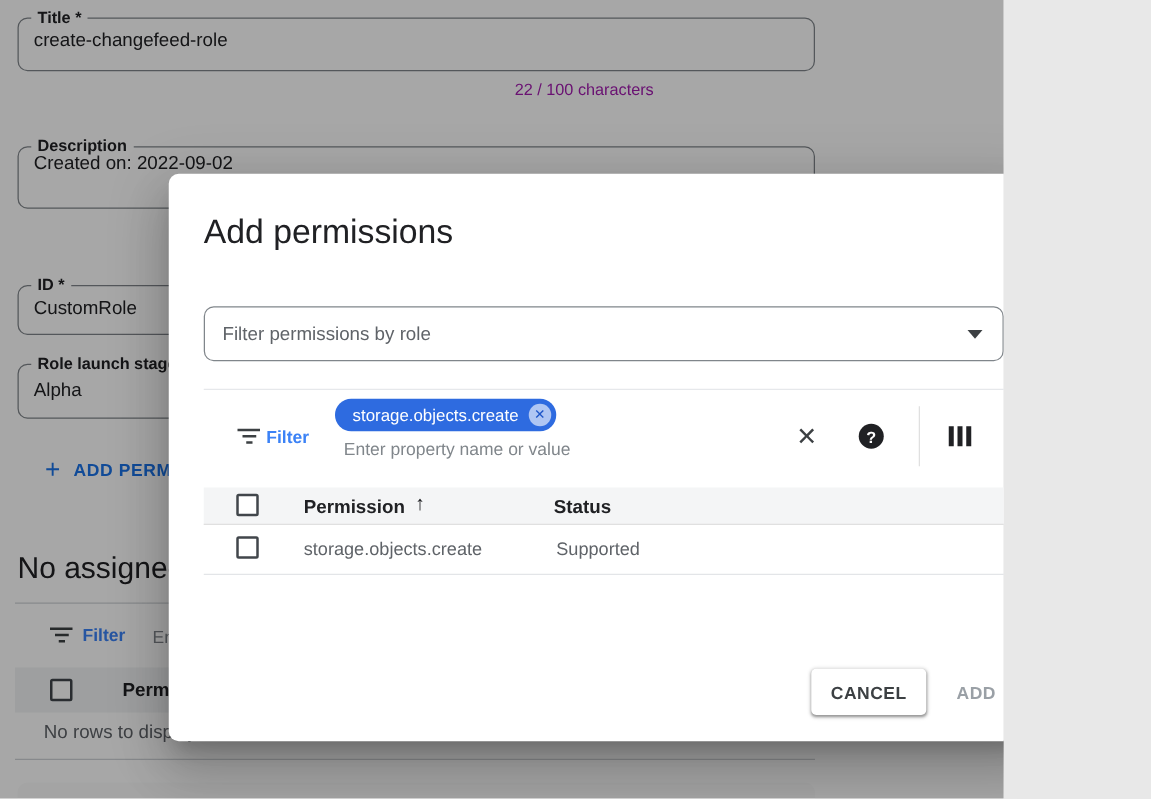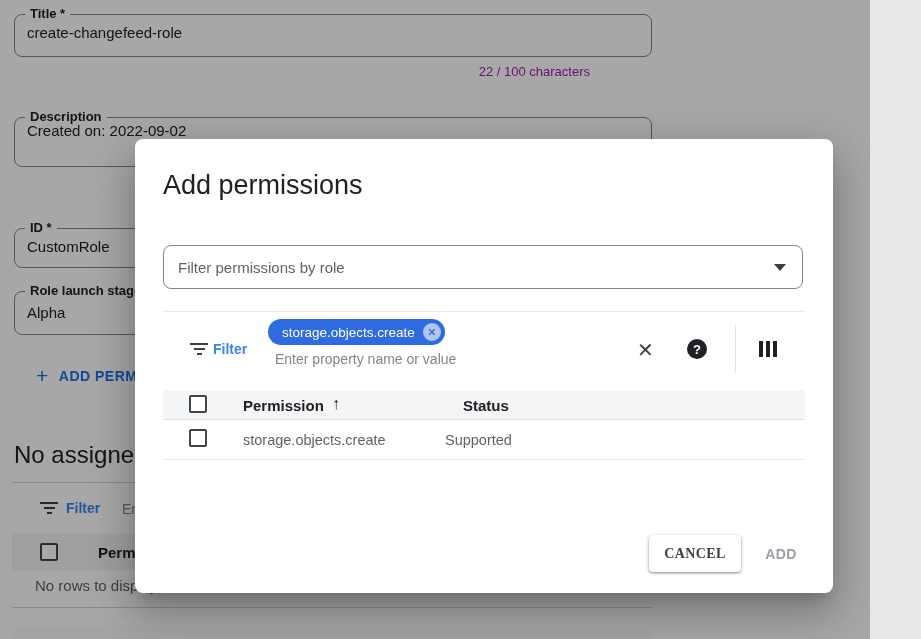--- a/index.html
+++ b/index.html
@@ -1,17 +1,17 @@
 <!DOCTYPE html>
 <html><head>
 <meta charset="utf-8">
 <style>
   html,body{margin:0;padding:0;background:#e8e8e8;}
   *{box-sizing:border-box;}
-  .stage{position:relative;width:870px;height:639px;overflow:hidden;background:#fff;
+  .stage{position:relative;width:803px;height:639px;overflow:hidden;background:#fff;
          font-family:"Liberation Sans","DejaVu Sans",sans-serif;color:#202124;}
   .abs{position:absolute;}
 
   
   .field{position:absolute;background:#fff;border:1px solid #80868b;border-radius:8px;}
   .float-label{position:absolute;top:-9px;left:10px;background:#fff;padding:0 5px;
                font-size:13px;font-weight:bold;color:#202124;white-space:nowrap;}
   .field-value{position:absolute;left:12px;font-size:15px;color:#202124;white-space:nowrap;}
   .counter{position:absolute;font-size:13px;color:#a21caf;}
   .text-btn{position:absolute;display:flex;align-items:center;background:#fff;border-radius:4px;
@@ -50,21 +50,21 @@
   .icon-x{position:absolute;font-size:20px;font-weight:bold;color:#3c4043;line-height:1;}
   .icon-help{position:absolute;width:20px;height:20px;border-radius:50%;background:#202124;color:#fff;
              display:flex;align-items:center;justify-content:center;font-size:13px;font-weight:bold;}
   .vdiv{position:absolute;width:1px;background:#e0e0e0;}
   .cols{position:absolute;display:flex;gap:3px;}
   .cols i{width:4px;height:16px;background:#202124;}
   .sort-arrow{position:absolute;font-size:16px;font-weight:bold;color:#202124;line-height:1;}
   .cell{position:absolute;font-size:14.5px;color:#5f6368;white-space:nowrap;}
   .row-line{position:absolute;height:1px;background:#e3e5e8;}
   .btn-cancel{position:absolute;left:514px;top:396px;width:92px;height:37px;background:#fff;border:none;
-              border-radius:4px;font-family:Liberation Serif, serif;font-size:14px;font-weight:bold;letter-spacing:.4px;color:#3c4043;
+              border-radius:4px;font-family:Liberation Sans, sans-serif;font-size:14px;font-weight:bold;letter-spacing:.4px;color:#3c4043;
               box-shadow:0 1px 2px rgba(0,0,0,.3),0 1px 3px 1px rgba(0,0,0,.15);}
   .btn-add{position:absolute;left:606px;top:396px;width:80px;height:37px;background:transparent;border:none;
            font-family:inherit;font-size:14px;font-weight:bold;letter-spacing:.4px;color:#9aa0a6;}
 </style>
 </head>
 <body>
 
 <div class="stage">
 
   <div class="field" style="left:14px;top:14px;width:638px;height:43px;">
@@ -145,21 +145,21 @@
     <span class="cols" style="left:624px;top:202px;">
         <i></i>
         <i></i>
         <i></i>
       </span>
 
     <div class="thead-bg" style="left:28px;top:251px;width:642px;height:30px;background:#f4f5f6;border-bottom:1px solid #e0e0e0;"></div>
     <span class="cbx" style="left:54px;top:256px;"></span>
     <span class="abs th-label" style="left:108px;top:258px;">Permission</span>
     <span class="sort-arrow" style="left:197px;top:257px;">↑</span>
-    <span class="abs th-label" style="left:328px;top:258px;">Status</span>
+    <span class="abs th-label" style="left:308px;top:258px;">Status</span>
 
     <div class="abs" style="left:28px;top:281px;width:642px;height:39px;">
       <span class="cbx" style="left:26px;top:9px;"></span>
       <span class="cell" style="left:80px;top:12px;">storage.objects.create</span>
       <span class="cell" style="left:282px;top:12px;">Supported</span>
     </div>
     <div class="row-line" style="left:28px;top:320px;width:642px;"></div>
 
     <button class="btn-cancel">CANCEL</button>
     <button class="btn-add">ADD</button>

